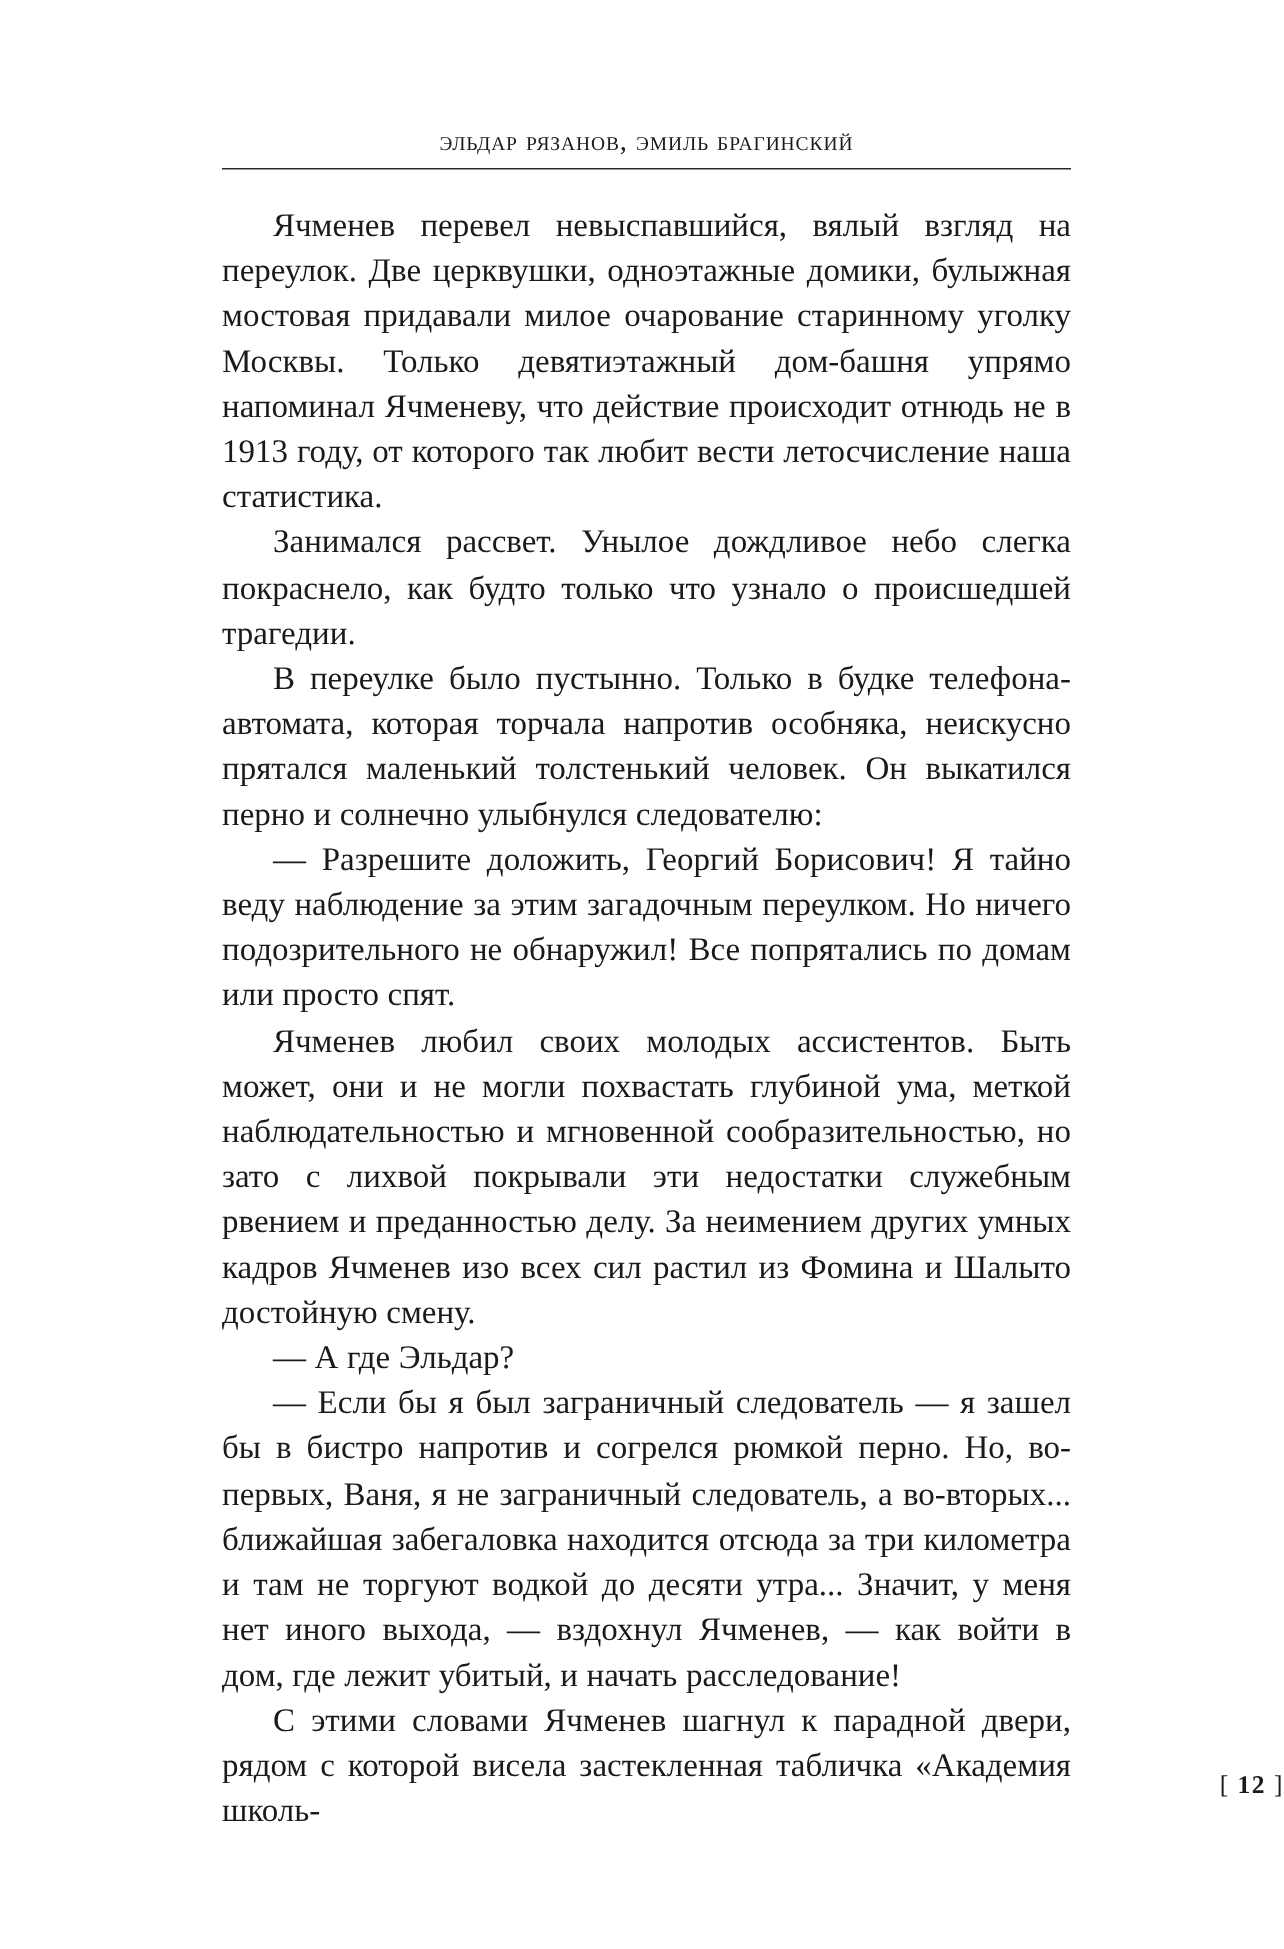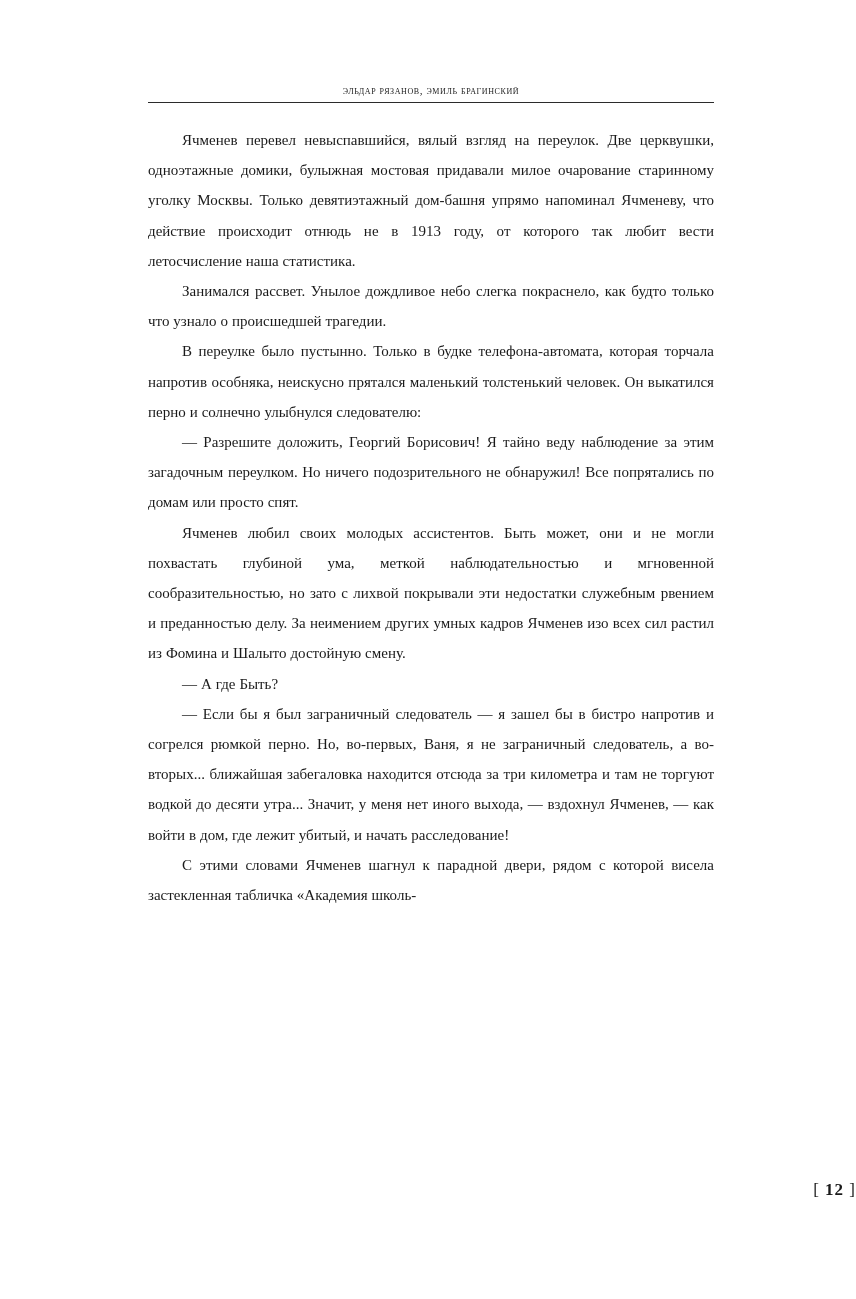--- a/index.html
+++ b/index.html
@@ -23,39 +23,39 @@
   }
   .content {
     position: absolute;
     left: 148px;
     top: 84px;
     width: 566px;
   }
   .running-head {
     text-align: center;
     font-variant: small-caps;
-    font-size: 11px;
+    font-size: 19px;
     letter-spacing: 0.6px;
     color: #1a1a1a;
     margin-bottom: 6px;
     white-space: nowrap;
     text-transform: lowercase;
   }
   .running-head .rh-text {
     font-variant: small-caps;
   }
   .rule {
     width: 566px;
     height: 1px;
     background: #2b2b2b;
     margin: 4px 0 22px 0;
   }
   .body-text p {
     margin: 0;
-    font-size: 15px;
+    font-size: 22px;
     line-height: 30.2px;
     text-align: justify;
     text-indent: 34px;
     hyphens: manual;
     word-spacing: 0.2px;
   }
   .body-text p.dialog {
     text-indent: 34px;
   }
   .folio {
@@ -82,21 +82,21 @@
       <span class="rh-text">Эльдар Рязанов, Эмиль Брагинский</span>
     </div>
     <div class="rule"></div>
 
     <div class="body-text">
       <p>Ячменев перевел невыспавшийся, вялый взгляд на переулок. Две церквушки, одноэтажные домики, булыжная мостовая придавали милое очарование старинному уголку Москвы. Только девятиэтажный дом-башня упрямо напоминал Ячменеву, что действие происходит отнюдь не в 1913 году, от которого так любит вести летосчисление наша статистика.</p>
       <p>Занимался рассвет. Унылое дождливое небо слегка покраснело, как будто только что узнало о происшедшей трагедии.</p>
       <p>В переулке было пустынно. Только в будке телефона-автомата, которая торчала напротив особняка, неискусно прятался маленький толстенький человек. Он выкатился перно и солнечно улыбнулся следователю:</p>
       <p class="dialog">— Разрешите доложить, Георгий Борисович! Я тайно веду наблюдение за этим загадочным переулком. Но ничего подозрительного не обнаружил! Все попрятались по домам или просто спят.</p>
       <p>Ячменев любил своих молодых ассистентов. Быть может, они и не могли похвастать глубиной ума, меткой наблюдательностью и мгновенной сообразительностью, но зато с лихвой покрывали эти недостатки служебным рвением и преданностью делу. За неимением других умных кадров Ячменев изо всех сил растил из Фомина и Шалыто достойную смену.</p>
-      <p class="dialog">— А где Быть?</p>
+      <p class="dialog">— А где Эльдар?</p>
       <p class="dialog">— Если бы я был заграничный следователь — я зашел бы в бистро напротив и согрелся рюмкой перно. Но, во-первых, Ваня, я не заграничный следователь, а во-вторых... ближайшая забегаловка находится отсюда за три километра и там не торгуют водкой до десяти утра... Значит, у меня нет иного выхода, — вздохнул Ячменев, — как войти в дом, где лежит убитый, и начать расследование!</p>
       <p>С этими словами Ячменев шагнул к парадной двери, рядом с которой висела застекленная табличка «Академия школь-</p>
     </div>
 
   </div>
 
   <div class="folio">
     <span class="bracket">[</span>
     <span>12</span>
     <span class="bracket">]</span>

